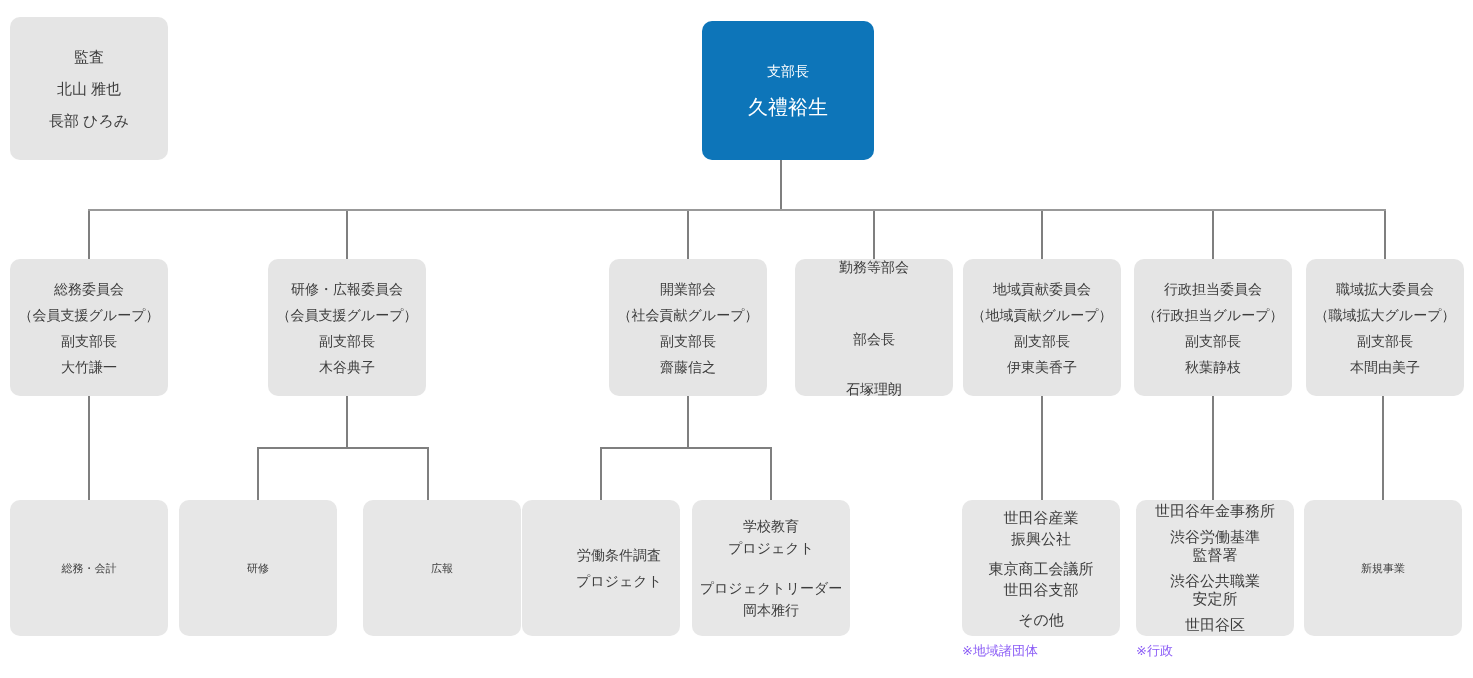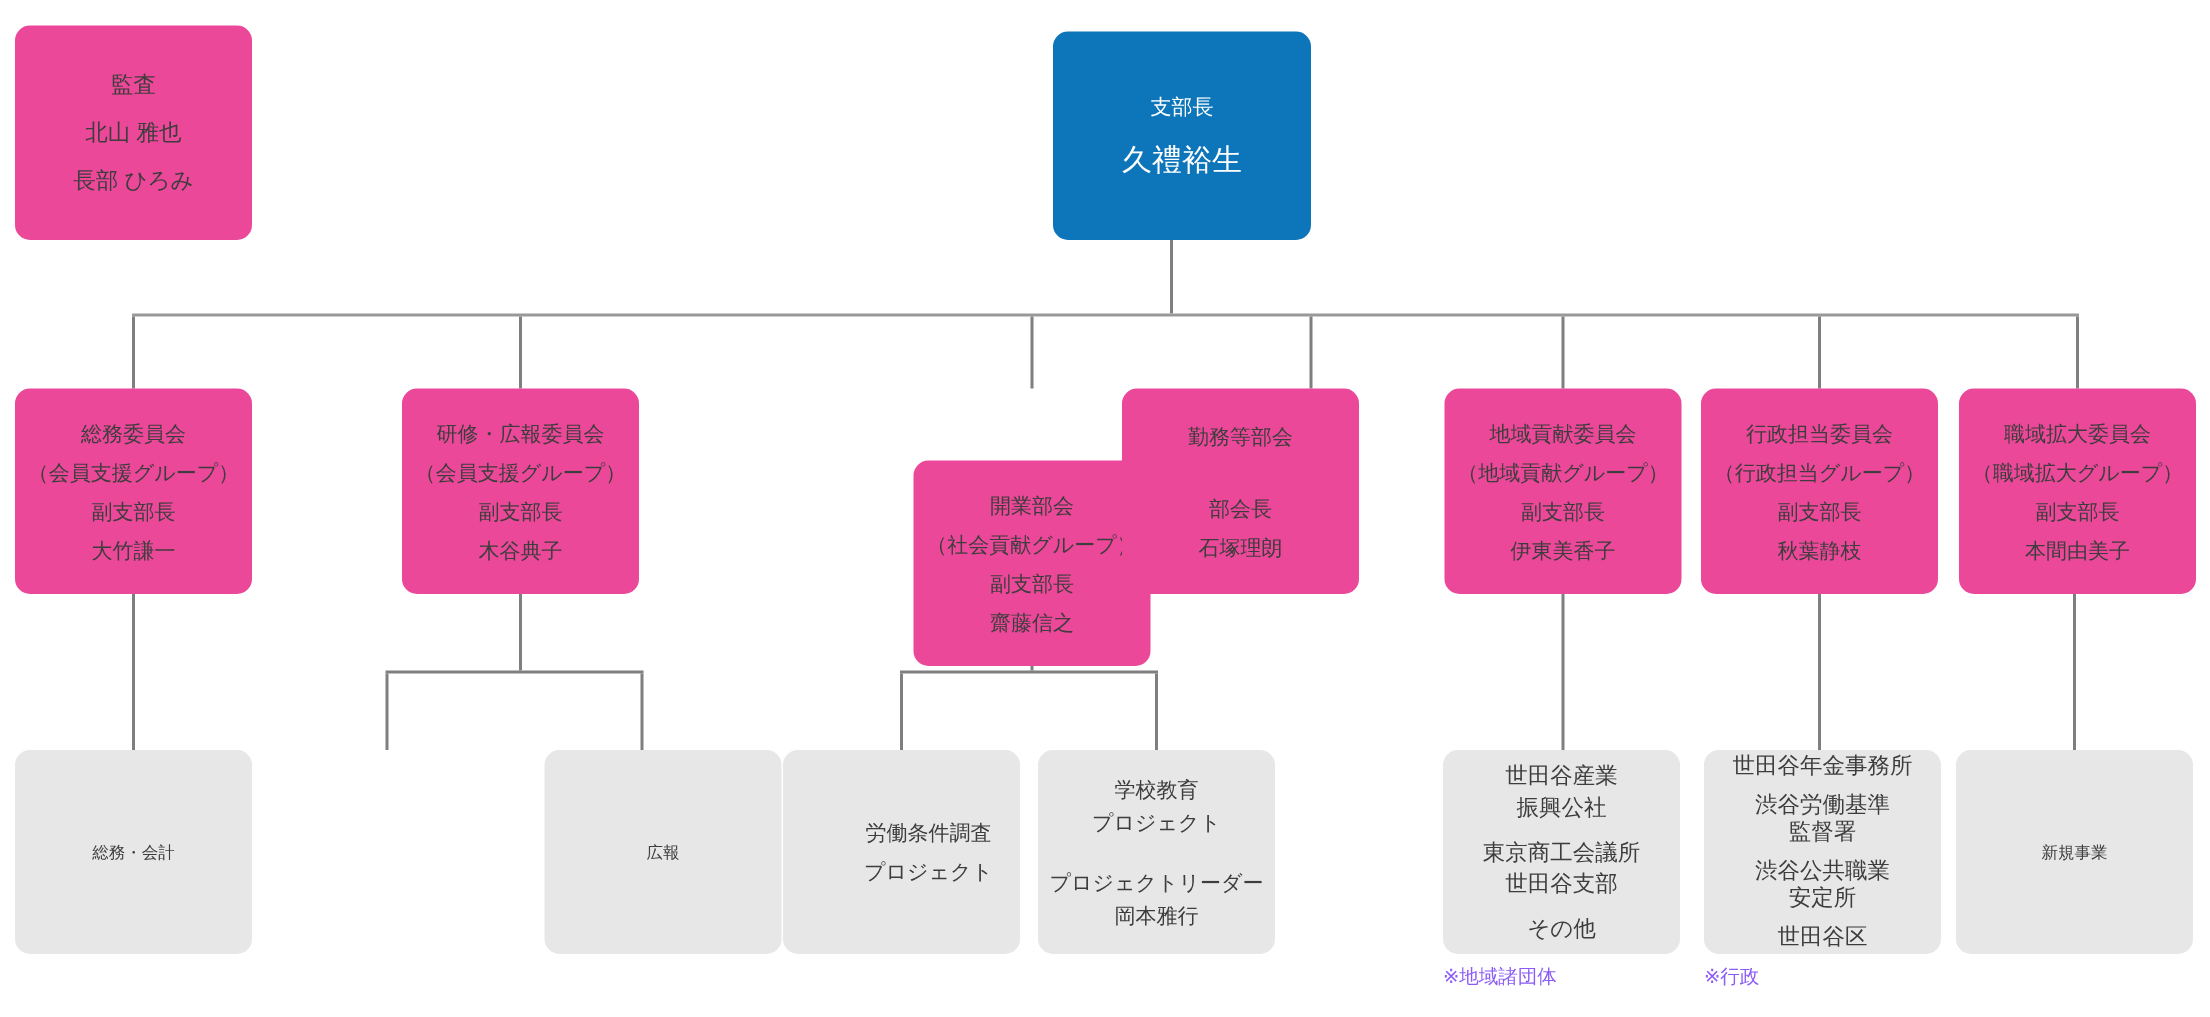--- a/index.html
+++ b/index.html
@@ -15,21 +15,21 @@
     position:absolute;
     border-radius:10px;
     display:flex;
     flex-direction:column;
     align-items:center;
     justify-content:center;
     text-align:center;
     box-sizing:border-box;
     padding:6px 4px;
   }
-  .lightblue{background:#ec4899;}
+  .lightblue{background:#e5e5e5;}
   .blue{background:#0d75b9;color:#ffffff;}
   .gray{background:#e7e7e7;}
   .f15{font-size:15px;line-height:32px;}
   .committee{width:158px;height:137px;top:259px;font-size:14px;line-height:26px;}
   .unit{height:136px;top:500px;width:158px;}
   .single{font-size:11px;}
   .two-line{font-size:14px;line-height:26px;padding-left:40px;}
   .proj{font-size:14px;line-height:22px;}
   .org6{font-size:15px;line-height:21px;}
   .org7{font-size:15px;line-height:18px;}
@@ -99,28 +99,28 @@
     <div>大竹謙一</div>
   </div>
 
   <div class="node lightblue committee" style="left:268px;">
     <div>研修・広報委員会</div>
     <div>（会員支援グループ）</div>
     <div>副支部長</div>
     <div>木谷典子</div>
   </div>
 
-  <div class="node lightblue committee" style="left:609px;margin-top:48px;">
+  <div class="node lightblue committee" style="left:609px;">
     <div>開業部会</div>
     <div>（社会貢献グループ）</div>
     <div>副支部長</div>
     <div>齋藤信之</div>
   </div>
 
-  <div class="node lightblue committee" style="left:748px;">
+  <div class="node lightblue committee" style="left:795px;gap:24px;">
     <div>勤務等部会</div>
     <div class="gap22">部会長</div>
     <div>石塚理朗</div>
   </div>
 
   <div class="node lightblue committee" style="left:963px;">
     <div>地域貢献委員会</div>
     <div>（地域貢献グループ）</div>
     <div>副支部長</div>
     <div>伊東美香子</div>
@@ -137,20 +137,23 @@
     <div>職域拡大委員会</div>
     <div>（職域拡大グループ）</div>
     <div>副支部長</div>
     <div>本間由美子</div>
   </div>
 
   <div class="node gray unit single" style="left:10px;">
     <div>総務・会計</div>
   </div>
 
+  <div class="node gray unit single" style="left:179px;">
+    <div>研修</div>
+  </div>
 
   <div class="node gray unit single" style="left:363px;">
     <div>広報</div>
   </div>
 
   <div class="node gray unit two-line" style="left:522px;">
     <div>労働条件調査</div>
     <div>プロジェクト</div>
   </div>
 

